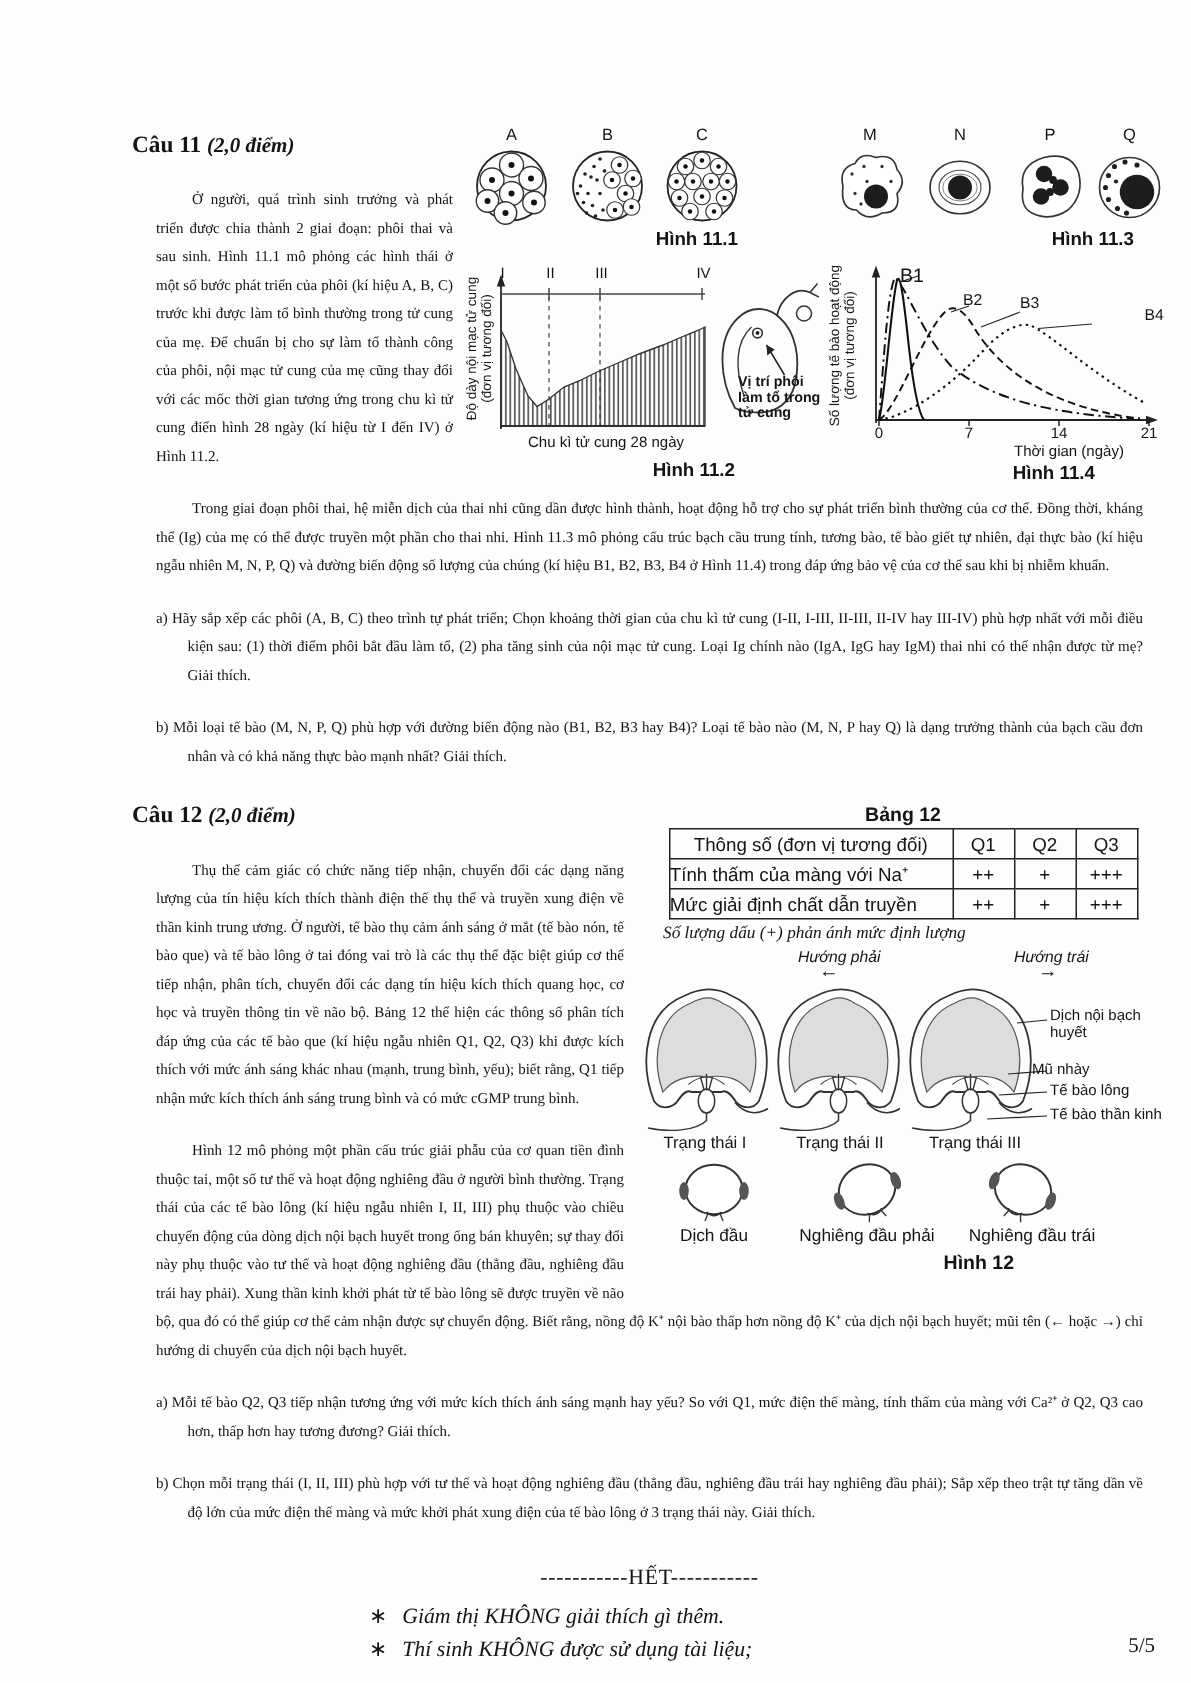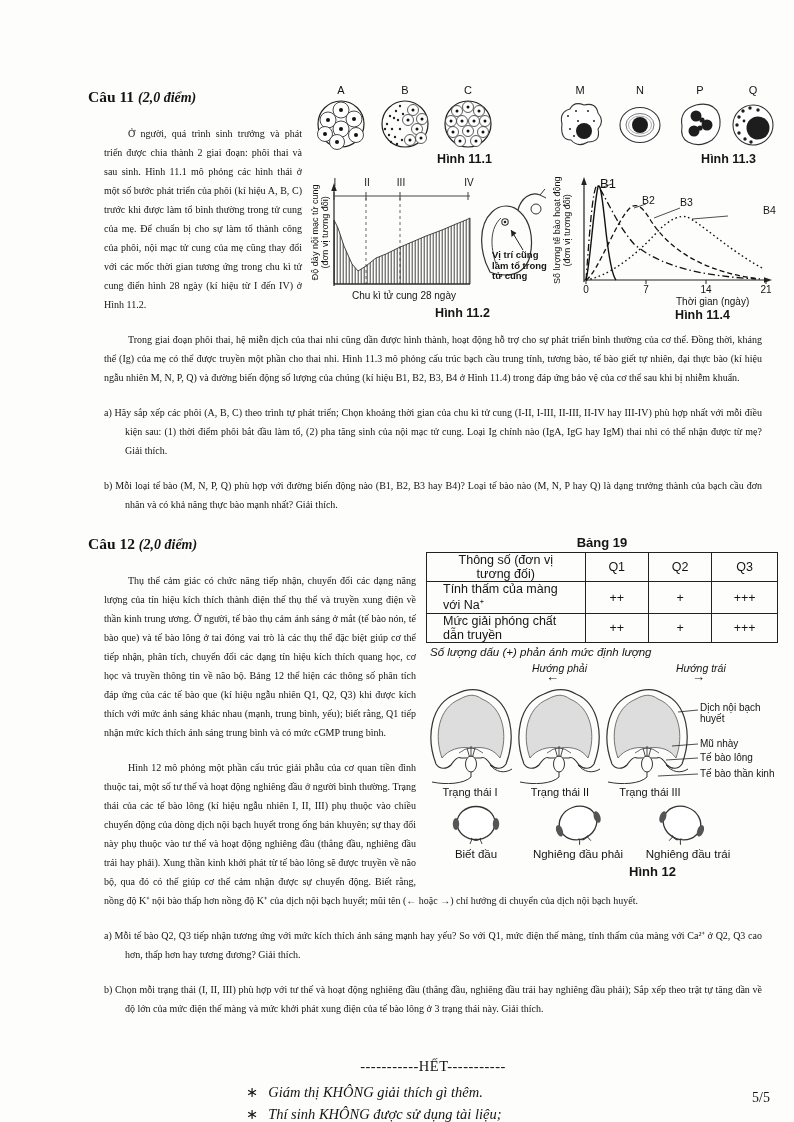--- a/index.html
+++ b/index.html
@@ -19,30 +19,30 @@
   .fig{position:relative;font-family:"Liberation Sans",sans-serif;}
   .flabel{position:absolute;font-size:11px;transform:translateX(-50%);white-space:nowrap;}
   .fsm{position:absolute;font-size:10px;white-space:nowrap;}
   .fcap{position:absolute;font-weight:bold;font-size:12.5px;text-align:right;font-family:"Liberation Sans",sans-serif;}
   .vlabel{position:absolute;transform:rotate(-90deg);font-size:9px;line-height:1.15;text-align:center;white-space:pre-line;}
   .ann{position:absolute;font-size:9.5px;line-height:1.12;}
   svg{position:absolute;}
   
   .bcap{text-align:center;font-weight:bold;font-size:13px;margin:0 0 2px 0;}
   .btable{border-collapse:collapse;font-size:12.5px;margin:0 auto;}
-  .btable td{border:1.4px solid #222;text-align:center;padding:0 16px;height:19px;}
+  .btable td{border:1.4px solid #222;text-align:center;padding:0 0;height:19px;}
   .btable td.c1{width:188px;}
   .btable td.cq{width:40px;}
-  .tnote{font-style:italic;font-size:11.5px;margin:3px 0 4px 4px;}
+  .tnote{font-style:italic;font-size:11.5px;margin:3px 0 4px 16px;font-family:Liberation Serif, serif;}
   .fig12wrap{position:relative;width:352px;height:220px;margin-top:2px;}
   .dirlbl{position:absolute;font-size:10.5px;font-style:italic;white-space:nowrap;}
   .arrowg{position:absolute;font-size:13px;line-height:10px;}
   .sideline{position:absolute;font-size:10px;white-space:nowrap;}
   
-  .het{text-align:center;font-size:14.5px;margin-top:24px;letter-spacing:.5px;}
+  .het{text-align:center;font-size:14.5px;margin-top:10px;letter-spacing:.5px;}
   .fnotes{margin:6px 0 0 158px;font-size:14.5px;font-style:italic;line-height:1.55;}
   .fnotes .b{font-style:normal;margin-right:10px;}
   .pagenum{position:absolute;right:24px;bottom:16px;font-size:14px;}
 </style>
 </head>
 <body>
 
 <div class="page">
   <div class="content">
 
@@ -238,21 +238,21 @@
                 <path d="M210,19 L215,13 M210,19 L216,22" stroke-width="1"></path>
                 <circle cx="206" cy="33" r="5" stroke-width="1"></circle>
                 <circle cx="175" cy="46" r="3.2" stroke-width="1.1"></circle>
               </g>
               <circle cx="175" cy="46" r="1.3" fill="#222"></circle>
 
               <line x1="193" y1="74" x2="181" y2="54" stroke="#222" stroke-width="1"></line>
               <polygon points="181,54 181.5,61 186.5,57" fill="#222"></polygon>
             </svg>
             <span class="fsm" style="left:26px;top:118px;width:136px;text-align:center;">Chu kì tử cung 28 ngày</span>
-            <div class="ann" style="left:182px;top:78px;width:56px;font-weight:bold;">Vị trí cũng làm tổ trong tử cung</div>
+            <div class="ann" style="left:182px;top:78px;width:56px;font-weight:bold;">Vị trí phôi làm tổ trong tử cung</div>
             <div class="fcap" style="left:30px;top:134px;width:150px;">Hình 11.2</div>
           </div>
 
           <div class="fig" style="width:226px;height:152px;">
             <div class="vlabel" style="left:-48px;top:48px;width:116px;">Số lượng tế bào hoạt động
 (đơn vị tương đối)</div>
             <svg style="left:24px;top:2px;" width="198" height="114" viewBox="0 0 198 114">
 
               <line x1="8" y1="108" x2="8" y2="8" stroke="#222" stroke-width="1.2"></line>
               <polygon points="8,3 5.2,11 10.8,11" fill="#222"></polygon>
@@ -300,37 +300,37 @@
       </h3>
       <p class="indent">Ở người, quá trình sinh trưởng và phát triển được chia thành 2 giai đoạn: phôi thai và sau sinh. Hình 11.1 mô phỏng các hình thái ở một số bước phát triển của phôi (kí hiệu A, B, C) trước khi được làm tổ bình thường trong tử cung của mẹ. Để chuẩn bị cho sự làm tổ thành công của phôi, nội mạc tử cung của mẹ cũng thay đổi với các mốc thời gian tương ứng trong chu kì tử cung điển hình 28 ngày (kí hiệu từ I đến IV) ở Hình 11.2.</p>
       <p class="indent">Trong giai đoạn phôi thai, hệ miễn dịch của thai nhi cũng dần được hình thành, hoạt động hỗ trợ cho sự phát triển bình thường của cơ thể. Đồng thời, kháng thể (Ig) của mẹ có thể được truyền một phần cho thai nhi. Hình 11.3 mô phỏng cấu trúc bạch cầu trung tính, tương bào, tế bào giết tự nhiên, đại thực bào (kí hiệu ngẫu nhiên M, N, P, Q) và đường biến động số lượng của chúng (kí hiệu B1, B2, B3, B4 ở Hình 11.4) trong đáp ứng bảo vệ của cơ thể sau khi bị nhiễm khuẩn.</p>
       <p class="item"><span>a)</span> <span>Hãy sắp xếp các phôi (A, B, C) theo trình tự phát triển; Chọn khoảng thời gian của chu kì tử cung (I-II, I-III, II-III, II-IV hay III-IV) phù hợp nhất với mỗi điều kiện sau: (1) thời điểm phôi bắt đầu làm tổ, (2) pha tăng sinh của nội mạc tử cung. Loại Ig chính nào (IgA, IgG hay IgM) thai nhi có thể nhận được từ mẹ? Giải thích.</span></p>
       <p class="item"><span>b)</span> <span>Mỗi loại tế bào (M, N, P, Q) phù hợp với đường biến động nào (B1, B2, B3 hay B4)? Loại tế bào nào (M, N, P hay Q) là dạng trưởng thành của bạch cầu đơn nhân và có khả năng thực bào mạnh nhất? Giải thích.</span></p>
       <div class="clear"></div>
     </section>
 
     <section style="margin-top:3px;">
       <div class="figs12">
-        <div class="bcap">Bảng 19</div>
+        <div class="bcap">Bảng 12</div>
         <table class="btable">
           <tbody>
               <tr>
             <td class="c1">Thông số (đơn vị tương đối)</td>
             <td class="cq">Q1</td>
             <td class="cq">Q2</td>
             <td class="cq">Q3</td>
           </tr>
           <tr>
             <td class="c1" style="text-align:left;">Tính thấm của màng với Na⁺</td>
             <td>++</td>
             <td>+</td>
             <td>+++</td>
           </tr>
           <tr>
-            <td class="c1" style="text-align:left;">Mức giải phóng chất dẫn truyền</td>
+            <td class="c1" style="text-align:left;">Mức giải định chất dẫn truyền</td>
             <td>++</td>
             <td>+</td>
             <td>+++</td>
           </tr>
         </tbody>
           </table>
         <div class="tnote">Số lượng dấu (+) phản ánh mức định lượng</div>
 
         <div class="fig12wrap">
           <span class="dirlbl" style="left:106px;top:0;">Hướng phải</span>
@@ -354,21 +354,21 @@
             <use href="#cupU" transform="translate(88,2)"></use>
             <use href="#cupU" transform="translate(176,2)"></use>
             <g stroke="#222" stroke-width="0.8">
               <line x1="252" y1="26" x2="272" y2="24"></line>
               <line x1="246" y1="60" x2="272" y2="58"></line>
               <line x1="240" y1="74" x2="272" y2="72"></line>
               <line x1="232" y1="90" x2="272" y2="88"></line>
             </g>
           </svg>
           <span class="sideline" style="left:274px;top:40px;width:76px;white-space:normal;line-height:1.1;">Dịch nội bạch huyết</span>
-          <span class="sideline" style="left:274px;top:76px;">Mũ nhày</span>
+          <span class="sideline" style="left:262px;top:76px;">Mũ nhày</span>
           <span class="sideline" style="left:274px;top:90px;">Tế bào lông</span>
           <span class="sideline" style="left:274px;top:106px;">Tế bào thần kinh</span>
 
           <span class="flabel" style="left:44px;top:124px;">Trạng thái I</span>
           <span class="flabel" style="left:134px;top:124px;">Trạng thái II</span>
           <span class="flabel" style="left:224px;top:124px;">Trạng thái III</span>
 
           <svg style="left:0;top:140px;" width="352" height="44" viewBox="0 0 352 44">
             <defs>
               <g id="headU">
@@ -376,21 +376,21 @@
                 <ellipse cx="-20" cy="1" rx="3.2" ry="6" fill="#555"></ellipse>
                 <ellipse cx="20" cy="1" rx="3.2" ry="6" fill="#555"></ellipse>
                 <path d="M-5,15 Q0,20 5,15" fill="none" stroke="#333" stroke-width="1"></path>
                 <path d="M-4,16 L-6,21 M4,16 L6,21" stroke="#333" stroke-width="0.9"></path>
               </g>
             </defs>
             <use href="#headU" transform="translate(50,21)"></use>
             <use href="#headU" transform="translate(152,21) rotate(-20)"></use>
             <use href="#headU" transform="translate(256,21) rotate(20)"></use>
           </svg>
-          <span class="flabel" style="left:50px;top:186px;font-size:11.5px;">Biết đầu</span>
+          <span class="flabel" style="left:50px;top:186px;font-size:11.5px;">Dịch đầu</span>
           <span class="flabel" style="left:152px;top:186px;font-size:11.5px;">Nghiêng đầu phải</span>
           <span class="flabel" style="left:262px;top:186px;font-size:11.5px;">Nghiêng đầu trái</span>
           <div class="fcap" style="left:100px;top:202px;width:150px;font-size:13px;">Hình 12</div>
         </div>
       </div>
 
       <h3 class="qhead">
         <span>Câu 12</span>
         <span class="pts">(2,0 điểm)</span>
       </h3>

